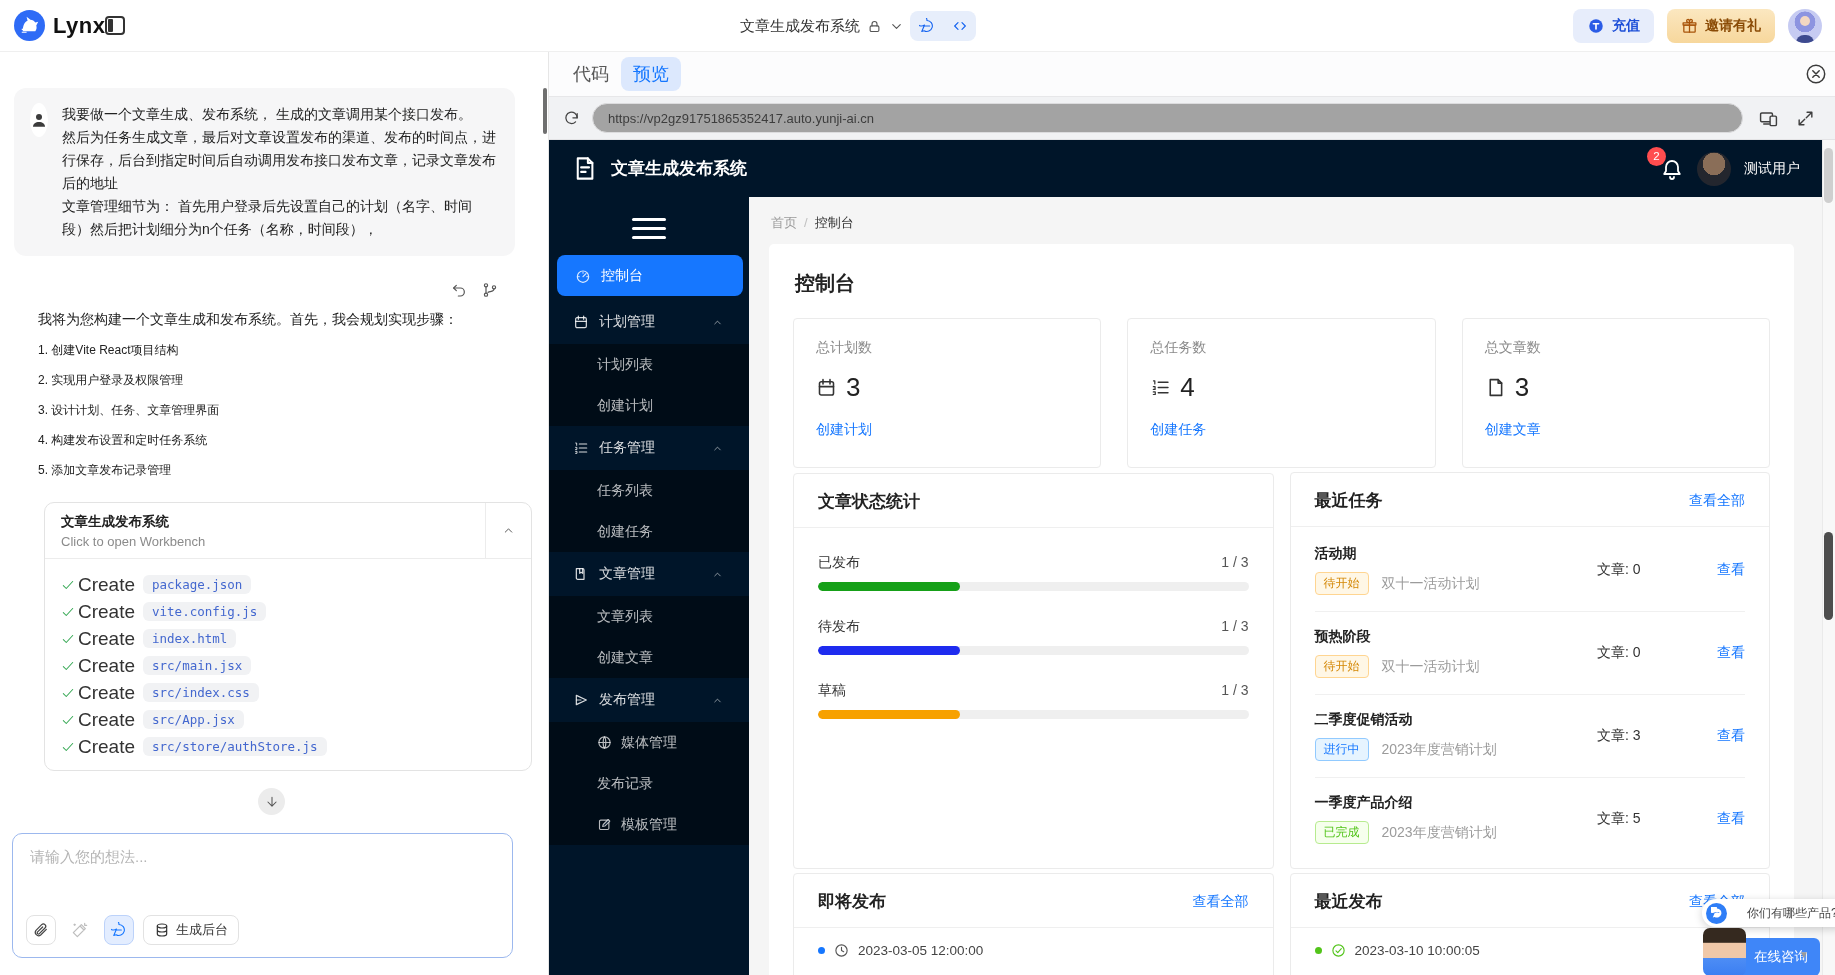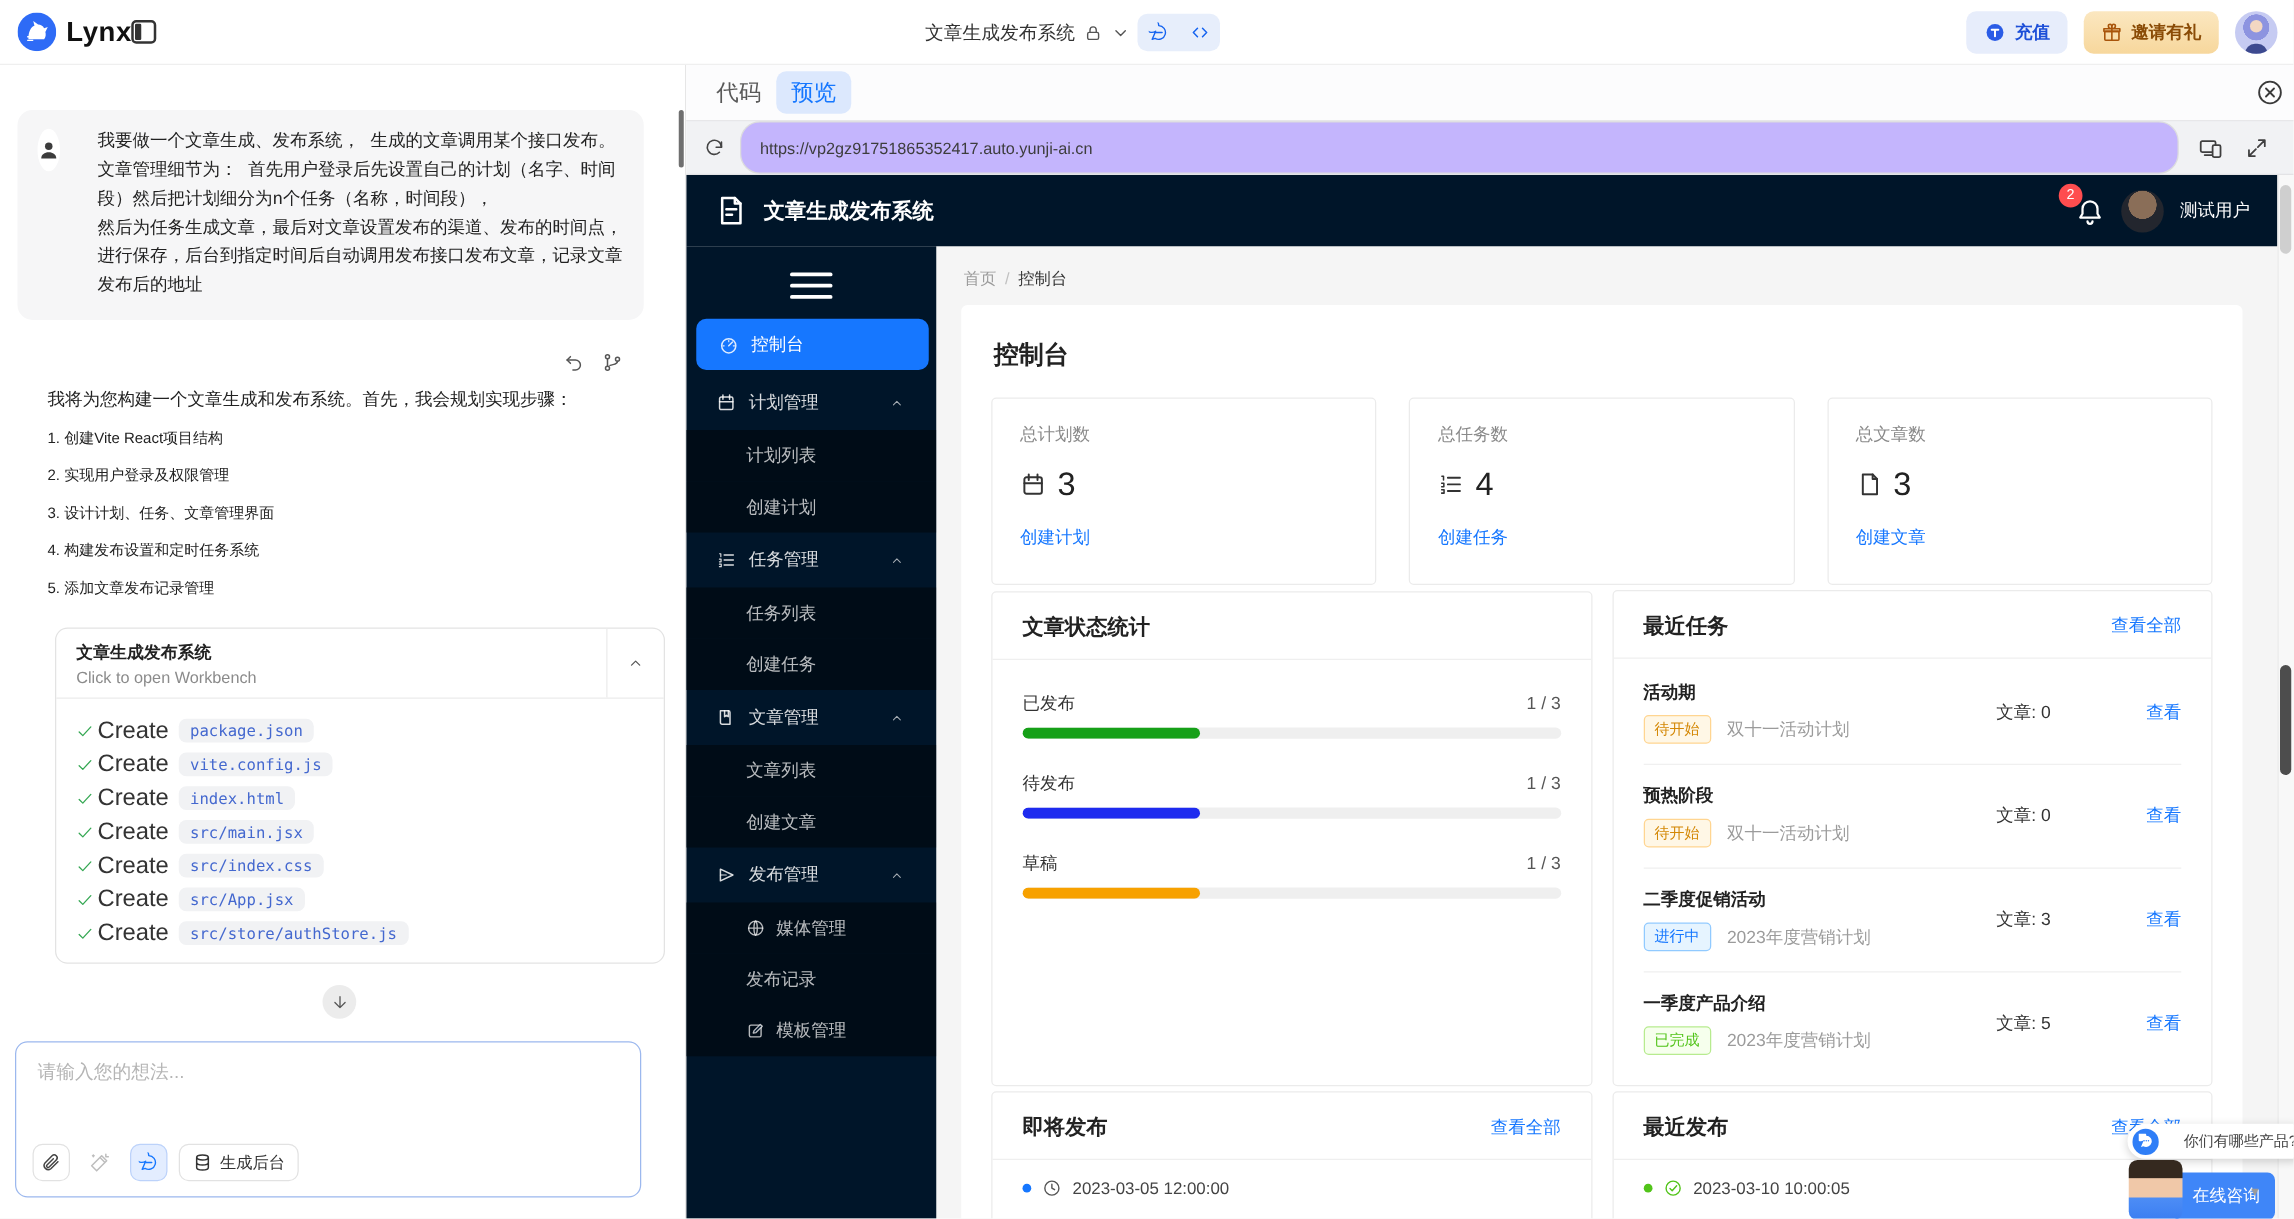--- a/index.html
+++ b/index.html
@@ -29,21 +29,21 @@
               border-radius:8px;color:#8a4b06;font-size:14px;font-weight:700;cursor:pointer;}
   .btn-invite .ico{width:17px;height:17px;color:#a8540a;}
   .avatar-top{width:34px;height:34px;border-radius:50%;background:radial-gradient(circle at 50% 38%,#8d94e0 0 38%,#c6cbf2 39% 100%);
               position:relative;overflow:hidden;cursor:pointer;}
   .avatar-top::after{content:"";position:absolute;left:8px;bottom:-4px;width:18px;height:12px;border-radius:8px 8px 0 0;background:#3d4a8f;}
   .avatar-top::before{content:"";position:absolute;left:12px;top:7px;width:10px;height:10px;border-radius:50%;background:#f3d7c2;}
 
   
   .left-panel{position:absolute;left:0;top:52px;width:549px;bottom:0;background:#fff;border-right:1px solid #e6e6e6;}
   .chat-scroll{position:absolute;left:0;top:0;right:0;bottom:142px;overflow:hidden;}
-  .user-card{margin:36px 33px 0 14px;background:#f6f6f7;border-radius:12px;padding:15px 16px;display:flex;gap:30px;font-family:Liberation Mono, monospace;}
+  .user-card{margin:36px 33px 0 14px;background:#f6f6f7;border-radius:12px;padding:15px 16px;display:flex;gap:14px;}
   .user-avatar{width:34px;height:34px;border-radius:50%;background:#fff;display:flex;align-items:center;justify-content:center;color:#3c3c3c;}
   .user-avatar .ico{width:18px;height:18px;}
   .user-text{font-size:14px;line-height:23px;color:#222;}
   .user-text p{margin:0;}
   .ai-tools{margin:26px 50px 0 0;display:flex;justify-content:flex-end;gap:15px;color:#555;}
   .ai-tools .ico{width:16px;height:16px;cursor:pointer;}
   .ai-intro{margin:10px 40px 0 38px;font-size:14px;color:#222;line-height:22px;}
   .ai-steps{margin:12px 0 0 38px;padding:0;list-style:none;font-size:12px;color:#222;}
   .ai-steps li{margin-bottom:13px;line-height:17px;}
   .wb-card{margin:23px 0 0 44px;width:488px;border:1px solid #e3e3e3;border-radius:10px;background:#fff;}
@@ -74,21 +74,21 @@
   .chat-scrollbar{position:absolute;right:1px;top:36px;width:4px;height:46px;border-radius:2px;background:#6f6f6f;cursor:pointer;}
 
   
   .right-panel{position:absolute;left:549px;top:52px;right:0;bottom:0;background:#fff;}
   .tabbar{position:relative;height:44px;display:flex;align-items:center;padding-left:12px;background:#fcfcfd;}
   .tab{font-size:18px;padding:5px 12px;border-radius:8px;cursor:pointer;color:#595959;}
   .tab.active{background:#dce8fd;color:#1677ff;}
   .preview-close{position:absolute;right:8px;top:11px;width:22px;height:22px;color:#3a3a3a;cursor:pointer;}
   .urlbar{height:44px;background:#f1f2f4;border-top:1px solid #e7e7e9;border-bottom:1px solid #e3e3e5;display:flex;align-items:center;padding:0 14px;gap:12px;}
   .url-refresh{width:17px;height:17px;color:#444;cursor:pointer;}
-  .url-input{flex:1;height:42px;background:#c4b5fd;border:1px solid #dcdcde;border-radius:16px;display:flex;align-items:center;
+  .url-input{flex:1;height:30px;background:#a3a3a3;border:1px solid #dcdcde;border-radius:16px;display:flex;align-items:center;
              padding:0 15px;font-size:13px;color:#3d3d3d;cursor:text;}
   .url-icons{display:flex;gap:18px;margin:0 6px 0 4px;color:#3f3f3f;}
   .url-icons .ico{width:19px;height:19px;cursor:pointer;}
 
   .viewport{position:absolute;left:0;top:88px;right:0;bottom:0;background:#f5f5f5;overflow:hidden;}
   
   .app-header{position:absolute;left:0;top:0;right:13px;height:57px;background:#001529;display:flex;align-items:center;padding:0 22px;}
   .app-logo{width:27px;height:27px;color:#fff;}
   .app-title{color:#fff;font-size:17px;font-weight:700;margin-left:13px;}
   .app-header-right{margin-left:auto;display:flex;align-items:center;gap:13px;}
@@ -249,22 +249,22 @@
         <div class="user-avatar">
             <span class="ico">
               <svg viewBox="0 0 24 24" fill="none" stroke="currentColor" stroke-width="1.8" stroke-linecap="round" stroke-linejoin="round">
                 <circle cx="12" cy="8" r="4" fill="currentColor" stroke="none"></circle>
                 <path d="M4 21c0-4 3.5-6.5 8-6.5s8 2.5 8 6.5z" fill="currentColor" stroke="none"></path>
               </svg>
             </span>
           </div>
         <div class="user-text">
             <p>我要做一个文章生成、发布系统， 生成的文章调用某个接口发布。</p>
+            <p>然后为任务生成文章，最后对文章设置发布的渠道、发布的时间点，进行保存，后台到指定时间后自动调用发布接口发布文章，记录文章发布后的地址</p>
             <p>文章管理细节为： 首先用户登录后先设置自己的计划（名字、时间段）然后把计划细分为n个任务（名称，时间段），</p>
-            <p>然后为任务生成文章，最后对文章设置发布的渠道、发布的时间点，进行保存，后台到指定时间后自动调用发布接口发布文章，记录文章发布后的地址</p>
           </div>
       </div>
       <div class="ai-tools">
         <span class="ico">
             <svg viewBox="0 0 24 24" fill="none" stroke="currentColor" stroke-width="1.8" stroke-linecap="round" stroke-linejoin="round">
               <path d="M8 5L4 9l4 4"></path>
               <path d="M4 9h10a6 6 0 0 1 0 12h-3"></path>
             </svg>
           </span>
         <span class="ico">

